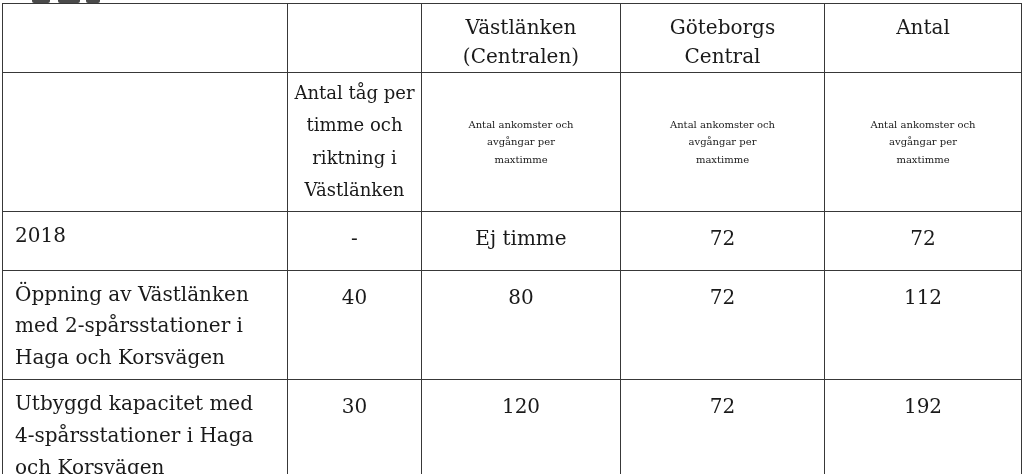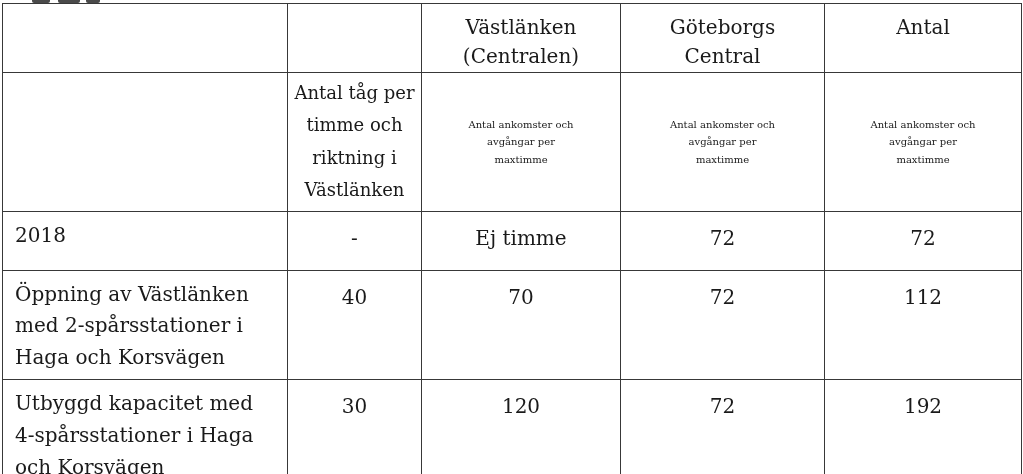--- a/index.html
+++ b/index.html
@@ -134,21 +134,21 @@
       <td class="val">-</td>
       <td class="val">Ej timme</td>
       <td class="val">72</td>
       <td class="val">72</td>
     </tr>
     <tr class="r-d2">
       <td class="rowlabel">Öppning av Västlänken
 med 2-spårsstationer i
 Haga och Korsvägen</td>
       <td class="val">40</td>
-      <td class="val">70</td>
+      <td class="val">80</td>
       <td class="val">72</td>
       <td class="val">112</td>
     </tr>
     <tr class="r-d3">
       <td class="rowlabel">Utbyggd kapacitet med
 4-spårsstationer i Haga
 och Korsvägen</td>
       <td class="val">30</td>
       <td class="val">120</td>
       <td class="val">72</td>

